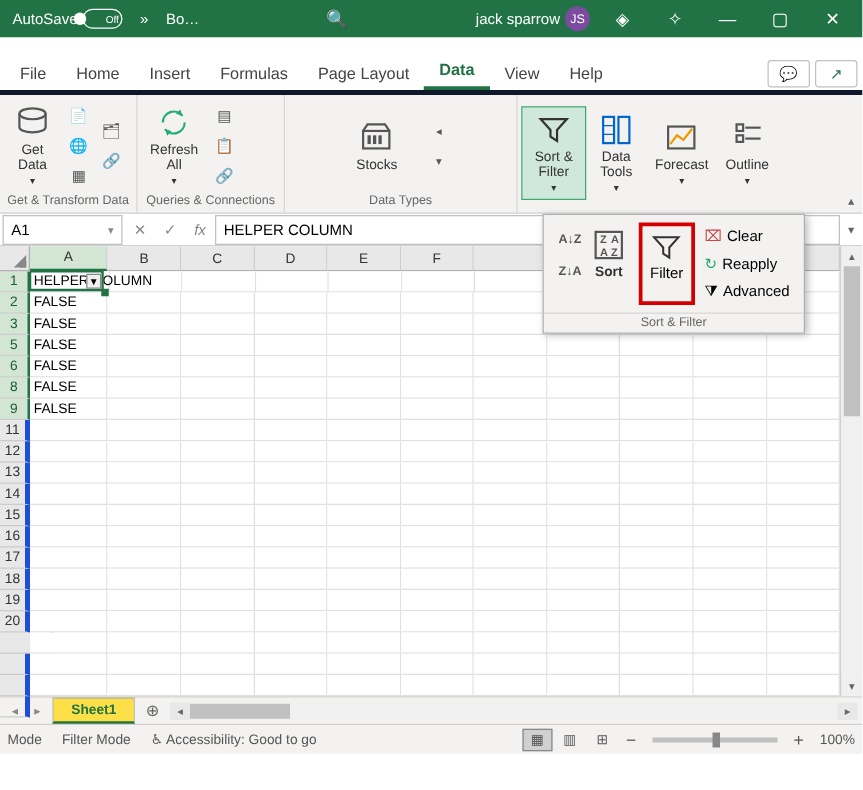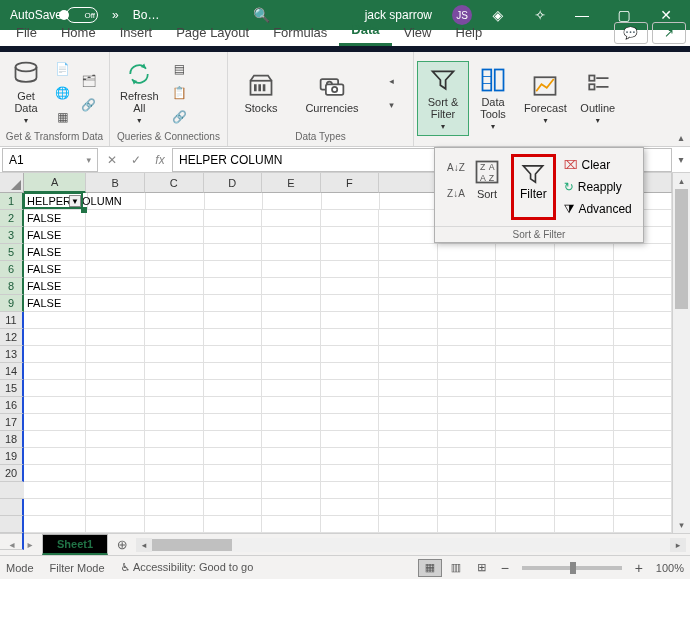--- a/index.html
+++ b/index.html
@@ -7,27 +7,27 @@
 
 
 .titlebar { height: 30px; background: #217346; display: flex; align-items: center; color: #fff; font-size: 12px; padding: 0 4px; }
 .autosave { display: flex; align-items: center; gap: 4px; padding: 0 6px; }
 .autosave-toggle { width: 32px; height: 16px; border: 1px solid #fff; border-radius: 8px; display: flex; align-items: center; padding: 0 2px; font-size: 8px; justify-content: flex-end; }
 .autosave-toggle::before { content: ''; width: 10px; height: 10px; background: #fff; border-radius: 50%; position: relative; left: -16px; }
 .title-chev { padding: 0 8px; }
 .doc-name { padding: 0 6px; }
 .search-area { flex: 1; display: flex; justify-content: center; }
 .search-btn { color: #fff; font-size: 14px; padding: 0 8px; }
-.user { display: flex; align-items: center; gap: 20px; padding: 0 6px; }
+.user { display: flex; align-items: center; gap: 4px; padding: 0 6px; }
 .user-badge { width: 20px; height: 20px; background: #7b4ba0; border-radius: 50%; display: flex; align-items: center; justify-content: center; font-size: 10px; color: #fff; }
 .title-icons { display: flex; gap: 2px; }
 .title-icon { width: 40px; height: 30px; display: flex; align-items: center; justify-content: center; color: #fff; font-size: 14px; }
 
 
-.tabs { height: 22px; background: #fff; display: flex; align-items: flex-end; border-bottom: 6px solid #0f172a; padding: 0 4px; font-size: 13px; }
+.tabs { height: 46px; background: #fff; display: flex; align-items: flex-end; border-bottom: 4px solid #0f172a; padding: 0 4px; font-size: 13px; }
 .tab { padding: 6px 12px; color: #444; cursor: pointer; }
 .tab.active { color: #217346; border-bottom: 3px solid #217346; font-weight: 600; }
 .tabs-right { margin-left: auto; display: flex; gap: 4px; padding-bottom: 2px; }
 .tabs-right .tr-btn { width: 34px; height: 22px; border: 1px solid #c0c0c0; border-radius: 3px; display: flex; align-items: center; justify-content: center; color: #217346; font-size: 12px; }
 
 
 .ribbon { height: 95px; background: #f3f2f1; display: flex; border-bottom: 1px solid #d0d0d0; position: relative; }
 .rgroup { border-right: 1px solid #d8d8d8; padding: 2px 4px; display: flex; flex-direction: column; }
 .rgroup-content { flex: 1; display: flex; align-items: center; gap: 4px; }
 .rgroup-label { font-size: 10px; color: #666; text-align: center; padding-bottom: 2px; white-space: nowrap; }
@@ -35,61 +35,61 @@
 .rbtn.pressed { background: #d0e8dc; outline: 1px solid #3ea76f; }
 .rbtn svg, .rbtn .icon { width: 28px; height: 28px; }
 .small-col { display: flex; flex-direction: column; gap: 2px; }
 .small-btn { width: 22px; height: 22px; display: flex; align-items: center; justify-content: center; font-size: 12px; color: #555; cursor: pointer; }
 .ribbon-collapse { width: 18px; height: 95px; display: flex; align-items: flex-end; justify-content: center; padding-bottom: 4px; color: #666; font-size: 10px; }
 
 
 .dropdown { position: absolute; top: 95px; right: 46px; width: 210px; background: #f3f2f1; border: 1px solid #b0b0b0; box-shadow: 2px 2px 6px rgba(0,0,0,.25); z-index: 30; display: flex; flex-direction: column; }
 .dropdown-content { display: flex; padding: 6px; gap: 2px; }
 .dd-sort { display: flex; flex-direction: column; align-items: center; padding: 2px 4px; font-size: 12px; }
-.dd-sort-icons { display: flex; gap: 2px; }
+.dd-sort-icons { display: flex; gap: 2px; font-weight: bold; }
 .dd-sort-col { display: flex; flex-direction: column; gap: 4px; }
 .dd-filter { display: flex; flex-direction: column; align-items: center; padding: 4px 6px; font-size: 12px; border: 3px solid #d40000; }
 .dd-side { display: flex; flex-direction: column; gap: 4px; font-size: 12px; padding: 2px; }
 .dd-side-item { display: flex; align-items: center; gap: 4px; padding: 2px 4px; cursor: pointer; }
 .dropdown-label { font-size: 10px; color: #666; text-align: center; border-top: 1px solid #d8d8d8; padding: 2px 0; }
 
 
 .formula-bar { height: 26px; display: flex; align-items: center; border-bottom: 1px solid #d0d0d0; font-size: 12px; }
 .name-box { width: 96px; height: 24px; border: 1px solid #c0c0c0; display: flex; align-items: center; padding: 0 6px; margin: 0 2px; background: #fff; justify-content: space-between; }
 .fb-btn { width: 24px; height: 24px; display: flex; align-items: center; justify-content: center; color: #888; font-size: 12px; }
 .fb-input { flex: 1; height: 24px; border: 1px solid #c0c0c0; padding: 0 6px; background: #fff; display: flex; align-items: center; }
 .fb-expand { width: 18px; display: flex; align-items: center; justify-content: center; color: #666; font-size: 10px; }
 
 
 .grid-area { display: flex; height: 360px; position: relative; }
 .rowhdrs { width: 24px; background: #e8e8e8; }
 .corner { height: 20px; background: #e8e8e8; border-right: 1px solid #b0b0b0; border-bottom: 1px solid #b0b0b0; position: relative; }
 .corner::after { content: ''; position: absolute; right: 2px; bottom: 2px; border: 5px solid transparent; border-bottom-color: #888; border-right-color: #888; }
-.rowhdr { height: 17px; border-right: 2px solid #1d4ed8; border-bottom: 1px solid #ccc; display: flex; align-items: center; justify-content: center; font-size: 11px; color: #333; }
+.rowhdr { height: 17px; border-right: 4px solid #1d4ed8; border-bottom: 1px solid #ccc; display: flex; align-items: center; justify-content: center; font-size: 11px; color: #333; }
 .rowhdr.sel { background: #d3e5d3; border-right: 2px solid #217346; }
 .cols { display: flex; }
 .colhdr { height: 20px; width: 60px; background: #e8e8e8; border-right: 1px solid #ccc; border-bottom: 1px solid #b0b0b0; display: flex; align-items: center; justify-content: center; font-size: 11px; color: #333; }
 .colhdr.sel { background: #d3e5d3; border-bottom: 2px solid #217346; }
 .cells { position: relative; }
 .cell-row { display: flex; height: 17px; }
 .cell { width: 60px; height: 17px; border-right: 1px solid #e0e0e0; border-bottom: 1px solid #e0e0e0; font-size: 11px; padding: 0 3px; display: flex; align-items: center; background: #fff; color: #000; overflow: visible; white-space: nowrap; }
 .cell.overflow { z-index: 2; }
 .active-cell { position: absolute; border: 2px solid #217346; pointer-events: none; z-index: 5; }
 .filter-btn { position: absolute; width: 12px; height: 12px; border: 1px solid #888; background: #f0f0f0; display: flex; align-items: center; justify-content: center; font-size: 8px; z-index: 6; }
 .fill-handle { position: absolute; width: 6px; height: 6px; background: #217346; z-index: 6; }
 .vscroll { width: 18px; background: #f0f0f0; border-left: 1px solid #d0d0d0; display: flex; flex-direction: column; }
 .vscroll .sbtn { height: 16px; display: flex; align-items: center; justify-content: center; font-size: 9px; color: #666; }
 .vscroll .strack { flex: 1; background: #f0f0f0; position: relative; }
 .vscroll .sthumb { position: absolute; top: 0; left: 2px; right: 2px; height: 120px; background: #c0c0c0; }
 
 
 .sheet-bar { height: 22px; display: flex; align-items: center; border-top: 1px solid #d0d0d0; font-size: 11px; background: #f3f2f1; }
 .sheet-nav { display: flex; padding: 0 4px; gap: 2px; color: #888; }
 .sheet-nav .sn { width: 16px; height: 16px; display: flex; align-items: center; justify-content: center; font-size: 10px; cursor: pointer; }
-.sheet-tab { padding: 3px 14px; background: #000000; border-top: 1px solid #b0b0b0; border-left: 1px solid #c0c0c0; border-right: 1px solid #c0c0c0; border-bottom: 2px solid #217346; font-weight: 600; color: #217346; }
+.sheet-tab { padding: 3px 14px; background: #fde047; border-top: 1px solid #b0b0b0; border-left: 1px solid #c0c0c0; border-right: 1px solid #c0c0c0; border-bottom: 2px solid #217346; font-weight: 600; color: #217346; }
 .sheet-add { width: 20px; height: 20px; display: flex; align-items: center; justify-content: center; color: #666; font-size: 13px; margin-left: 4px; cursor: pointer; }
 .hscroll { flex: 1; display: flex; align-items: center; margin: 0 4px; }
 .hscroll .hbtn { width: 16px; height: 14px; background: #e8e8e8; display: flex; align-items: center; justify-content: center; font-size: 9px; color: #666; }
 .hscroll .htrack { flex: 1; height: 14px; background: #f0f0f0; position: relative; }
 .hscroll .hthumb { position: absolute; left: 0; width: 80px; top: 1px; bottom: 1px; background: #c0c0c0; }
 
 
 .status-bar { height: 24px; background: #f3f2f1; border-top: 1px solid #d0d0d0; display: flex; align-items: center; font-size: 11px; color: #555; padding: 0 6px; gap: 16px; }
 .status-right { margin-left: auto; display: flex; align-items: center; gap: 2px; }
 .view-btn { width: 24px; height: 18px; display: flex; align-items: center; justify-content: center; border: 1px solid transparent; font-size: 11px; color: #555; }
@@ -124,22 +124,22 @@
     <div class="title-icon">—</div>
     <div class="title-icon">▢</div>
     <div class="title-icon close">✕</div>
   </div>
 </div>
 
 <div class="tabs">
   <div class="tab">File</div>
   <div class="tab">Home</div>
   <div class="tab">Insert</div>
+  <div class="tab">Formulas</div>
   <div class="tab">Page Layout</div>
-  <div class="tab">Formulas</div>
   <div class="tab active">Data</div>
   <div class="tab">View</div>
   <div class="tab">Help</div>
   <div class="tabs-right">
     <div class="tr-btn">💬</div>
     <div class="tr-btn">↗</div>
   </div>
 </div>
 
 <div class="ribbon">
@@ -191,29 +191,20 @@
     <div class="rgroup-content" style="justify-content:center;gap:16px">
       <div class="rbtn">
         <svg viewBox="0 0 32 32">
             <rect x="4" y="10" width="24" height="16" fill="none" stroke="#555" stroke-width="2"></rect>
             <path d="M4 10l4-6h16l4 6" fill="none" stroke="#555" stroke-width="2"></path>
             <rect x="8" y="14" width="3" height="8" fill="#555"></rect>
             <rect x="13" y="14" width="3" height="8" fill="#555"></rect>
             <rect x="18" y="14" width="3" height="8" fill="#555"></rect>
           </svg>
         <span>Stocks</span>
-      </div>
-      <div class="rbtn">
-        <svg viewBox="0 0 32 32">
-            <rect x="3" y="8" width="20" height="12" rx="2" fill="none" stroke="#555" stroke-width="2"></rect>
-            <circle cx="13" cy="14" r="3" fill="none" stroke="#555" stroke-width="2"></circle>
-            <rect x="9" y="14" width="20" height="12" rx="2" fill="#fff" stroke="#555" stroke-width="2"></rect>
-            <circle cx="19" cy="20" r="3" fill="none" stroke="#555" stroke-width="2"></circle>
-          </svg>
-        <span>Currencies</span>
       </div>
       <div class="small-col">
         <div class="small-btn" style="font-size:9px">◂</div>
         <div class="small-btn" style="font-size:9px">▾</div>
       </div>
     </div>
     <div class="rgroup-label">Data Types</div>
   </div>
 
   <div class="rgroup" style="border-right:none;flex:1">

